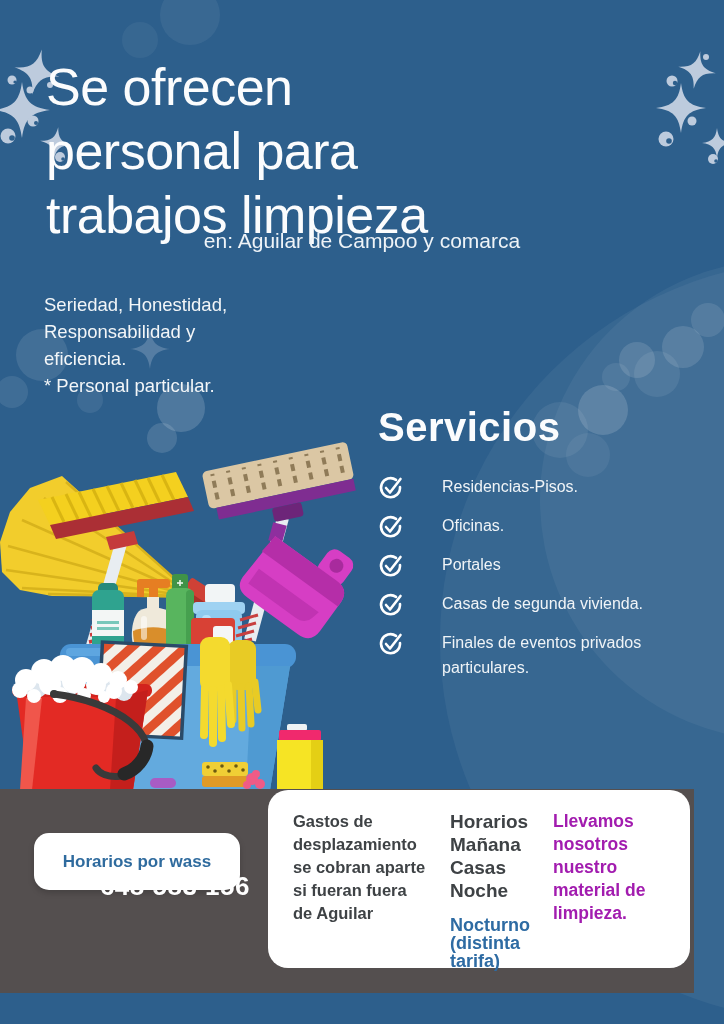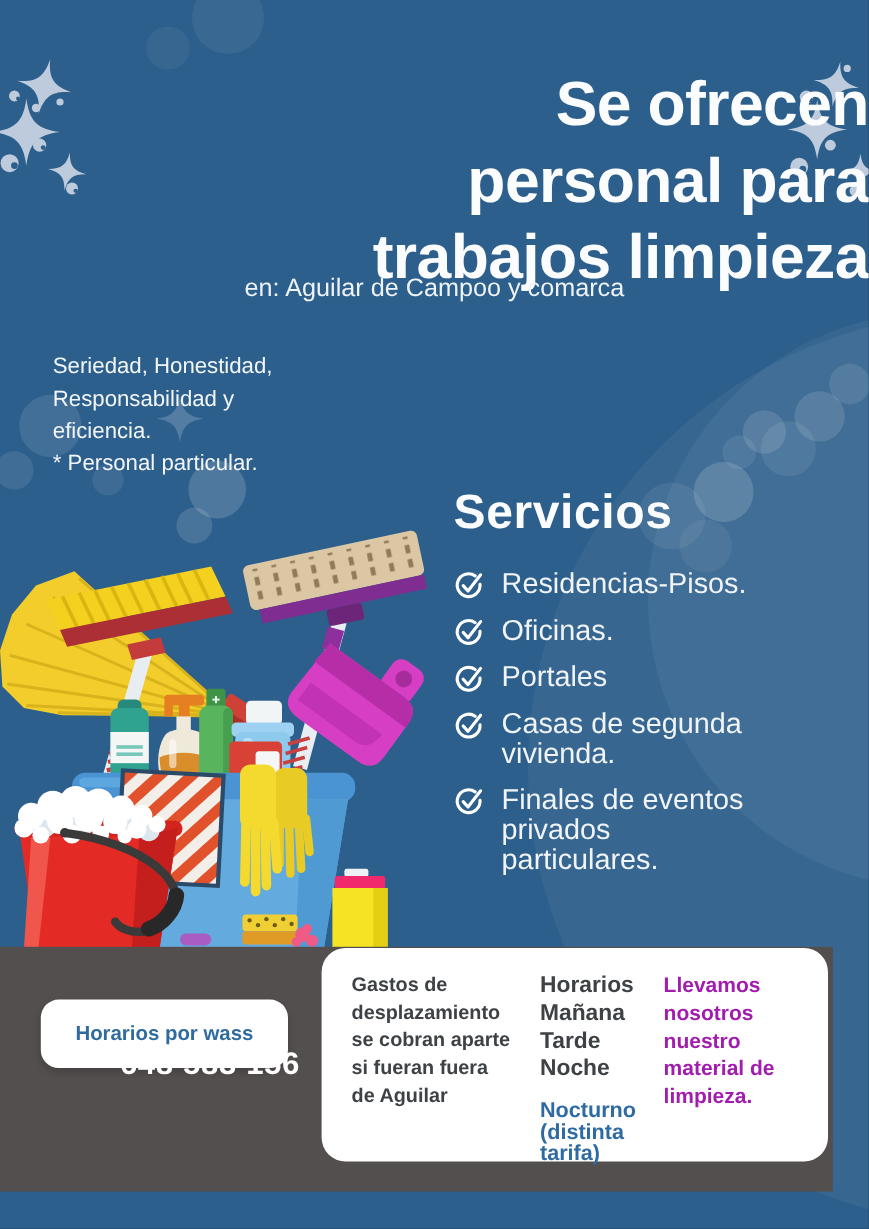--- a/index.html
+++ b/index.html
@@ -3,38 +3,38 @@
 <meta charset="utf-8">
 <style>
   html,body{margin:0;padding:0;background:#20425f;}
   .page{
     position:relative;width:724px;height:1024px;overflow:hidden;
     background:#2d5f8c;
     font-family:"Liberation Sans", sans-serif;
   }
   .decor{position:absolute;left:0;top:0;z-index:0;}
   .title{
-    position:absolute;top:20px;left:0;width:100%;box-sizing:border-box;padding-left:58px;
-    text-align:right;color:#fbfcfd;font-size:52px;font-weight:700;line-height:64px;
+    position:absolute;top:20px;left:0;width:100%;box-sizing:border-box;padding-left:46px;
+    text-align:left;color:#fbfcfd;font-size:52px;font-weight:400;line-height:64px;
     letter-spacing:-0.5px;z-index:1;
   }
   .title span{display:block;}
   .subtitle{
     position:absolute;top:229px;left:0;width:100%;box-sizing:border-box;
     text-align:center;color:#eef3f7;font-size:21px;font-weight:400;z-index:1;
   }
   .intro{
     position:absolute;left:44px;top:291px;color:#f3f6f8;font-size:18.5px;line-height:27px;
     white-space:pre-line;z-index:1;
   }
   .services{position:absolute;left:378px;top:405px;width:290px;z-index:1;}
   .services h2{margin:0 0 24px 0;color:#fbfcfd;font-size:40px;font-weight:700;letter-spacing:0.5px;}
   .service-item{display:flex;align-items:flex-start;gap:14px;margin-bottom:13px;width:266px;}
   .service-item svg{flex:0 0 auto;margin-top:0px;}
-  .service-item .lbl{color:#f0f4f7;font-size:24px;line-height:25px;}
+  .service-item .lbl{color:#f0f4f7;font-size:16px;line-height:25px;margin-left:24px;}
   .illustration{position:absolute;left:0;top:440px;z-index:1;}
   .band{position:absolute;left:0;top:789px;width:694px;height:204px;background:#544f4f;z-index:2;}
   .contact-btn{
     position:absolute;left:34px;top:833px;width:206px;height:57px;background:#ffffff;
     border-radius:15px;display:flex;align-items:center;justify-content:center;
     font-size:17px;font-weight:700;color:#2f6b9e;z-index:3;border:none;cursor:pointer;
     box-shadow:0 3px 6px rgba(0,0,0,0.18);
   }
   .phone{
     position:absolute;left:24px;top:871px;width:226px;text-align:right;
@@ -361,21 +361,21 @@
   <div class="band"></div>
 
   <button class="contact-btn">Horarios por wass</button>
   <div class="phone">648 583 156</div>
 
   <div class="card">
     <div class="col1">Gastos de desplazamiento se cobran aparte si fueran fuera de Aguilar</div>
     <div class="col2">
       <div class="heading">Horarios
 Mañana
-Tarde
+Casas
 Noche</div>
       <div class="note">Nocturno
 (distinta
 tarifa)</div>
     </div>
     <div class="col3">Llevamos nosotros nuestro material de limpieza.</div>
   </div>
 
 </div>
 

